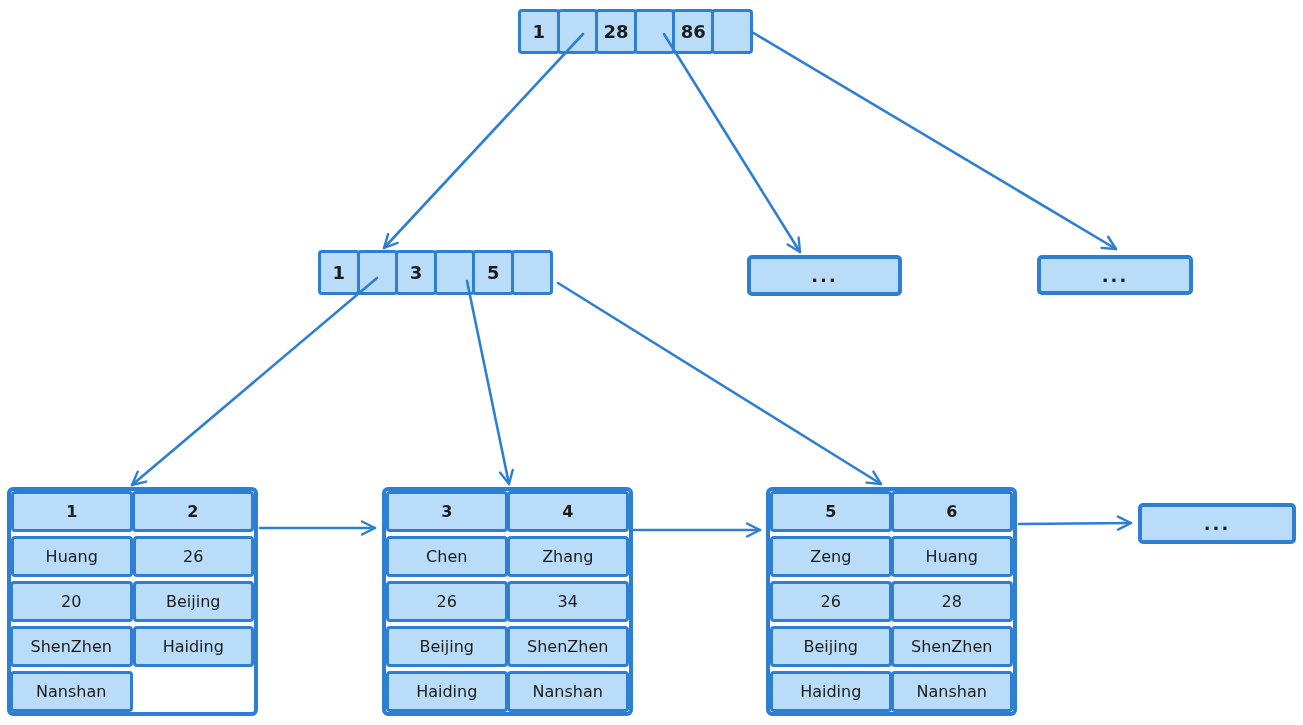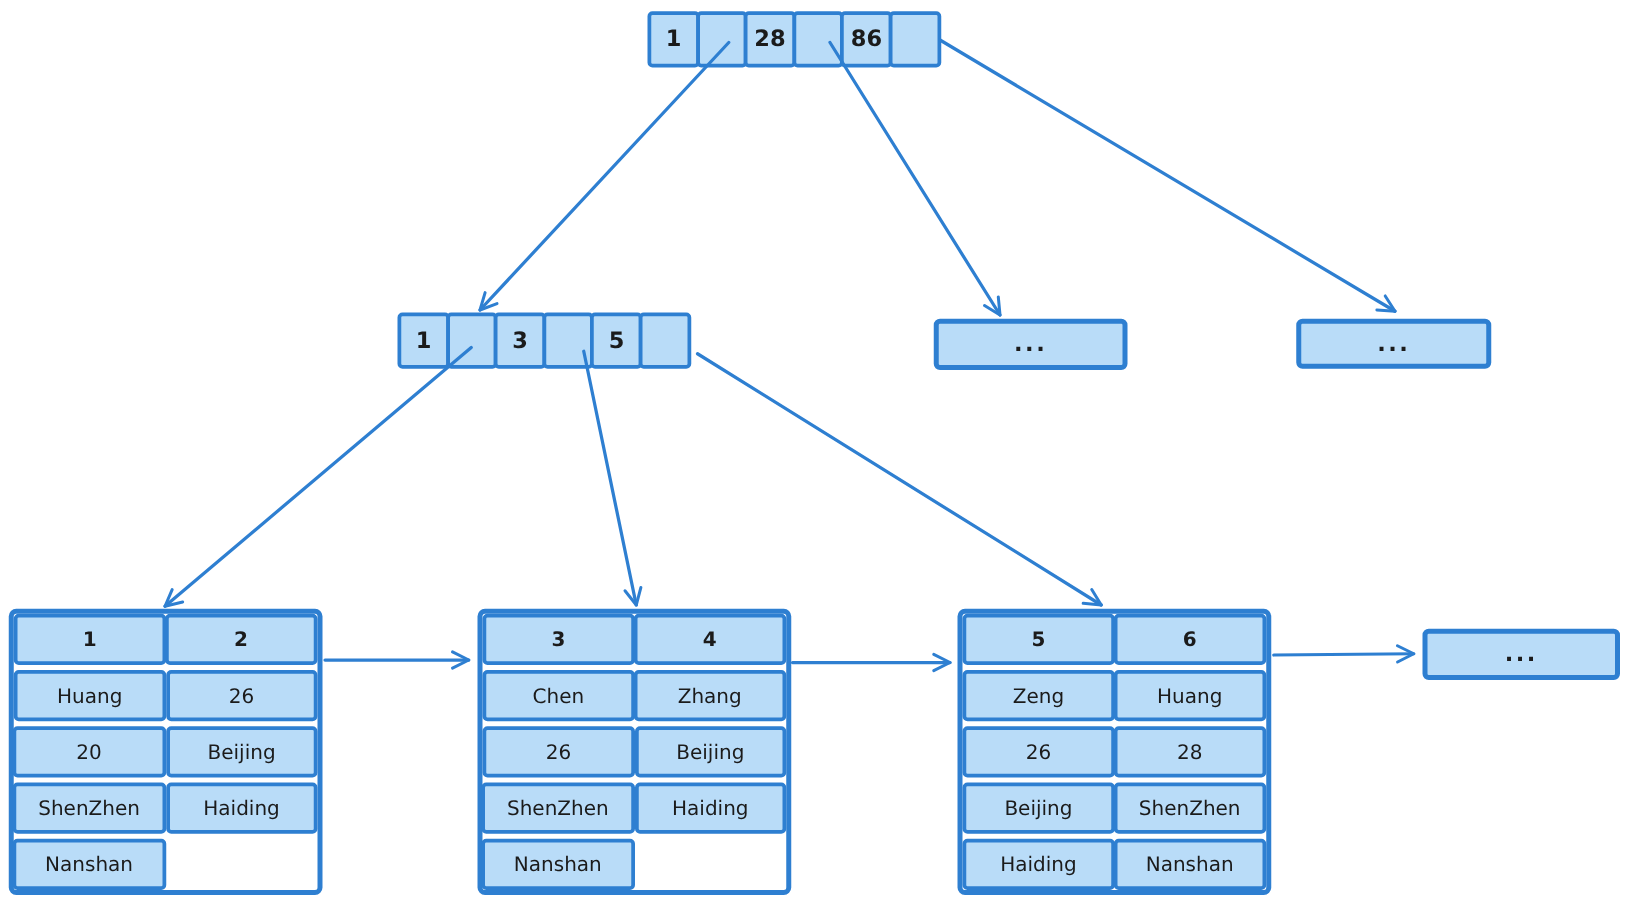--- a/index.html
+++ b/index.html
@@ -137,20 +137,21 @@
     <div class="leaf-cell">Haiding</div>
     <div class="leaf-cell col-2">Nanshan</div>
   </div>
 
   <div class="leaf-table" id="leaf-table-2">
     <div class="leaf-cell header">3</div>
     <div class="leaf-cell header col-2">4</div>
     <div class="leaf-cell">Chen</div>
     <div class="leaf-cell col-2">Zhang</div>
     <div class="leaf-cell">26</div>
+    <div class="leaf-cell col-2">34</div>
     <div class="leaf-cell">Beijing</div>
     <div class="leaf-cell col-2">ShenZhen</div>
     <div class="leaf-cell">Haiding</div>
     <div class="leaf-cell col-2">Nanshan</div>
   </div>
 
   <div class="leaf-table" id="leaf-table-3">
     <div class="leaf-cell header">5</div>
     <div class="leaf-cell header col-2">6</div>
     <div class="leaf-cell">Zeng</div>

